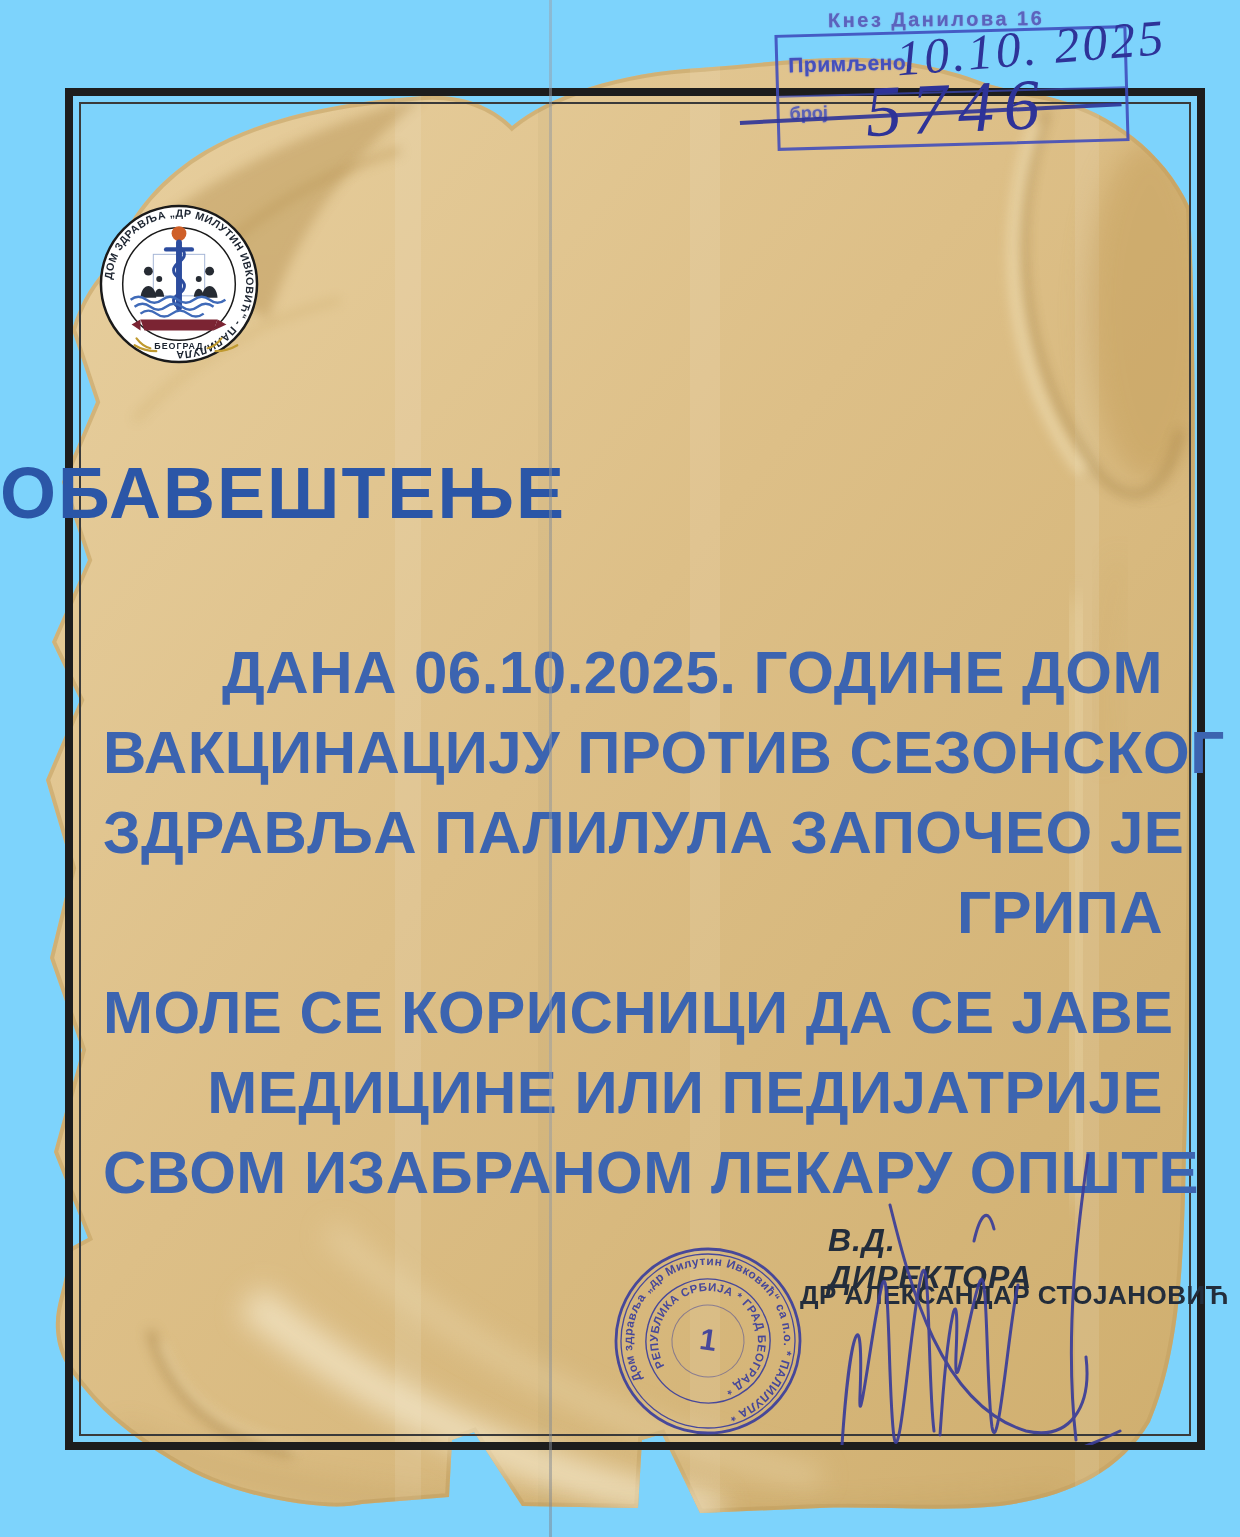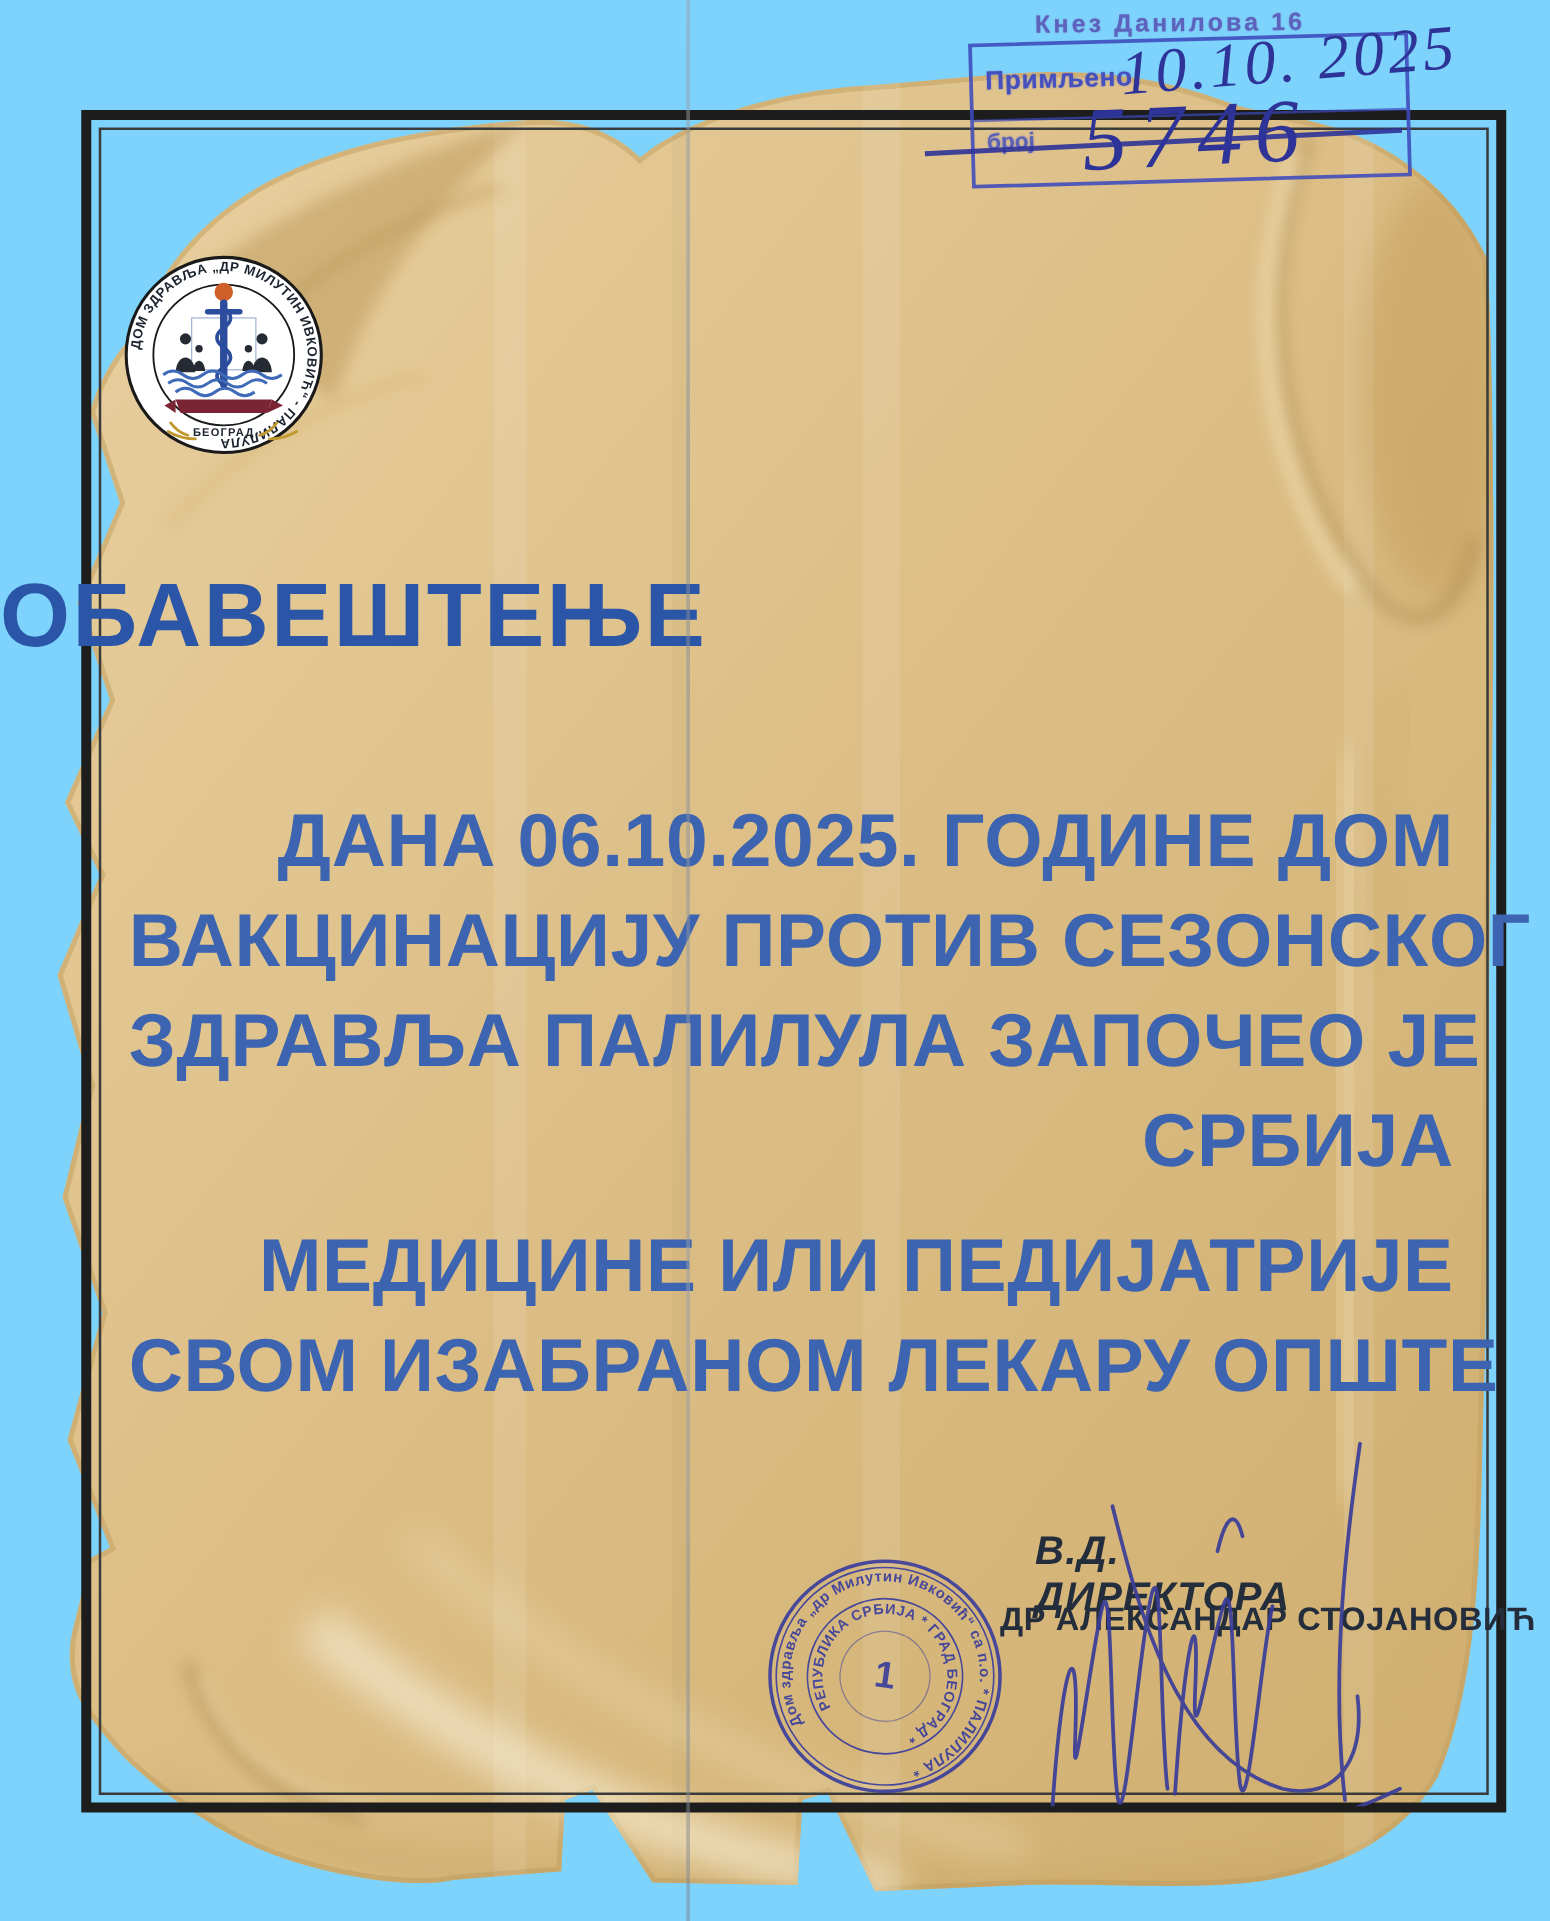--- a/index.html
+++ b/index.html
@@ -216,23 +216,24 @@
     </svg>
   </div>
 
 
   <div class="notice-title">ОБАВЕШТЕЊЕ</div>
 
   <div class="body-block para-1">
     <div class="line">ДАНА 06.10.2025. ГОДИНЕ ДОМ</div>
     <div class="line">ВАКЦИНАЦИЈУ ПРОТИВ СЕЗОНСКОГ</div>
     <div class="line">ЗДРАВЉА ПАЛИЛУЛА ЗАПОЧЕО ЈЕ</div>
-    <div class="line">СРБИЈА</div>
+    <div class="line">ГРИПА</div>
   </div>
   <div class="body-block para-2">
+    <div class="line">МОЛЕ СЕ КОРИСНИЦИ ДА СЕ ЈАВЕ</div>
     <div class="line">МЕДИЦИНЕ ИЛИ ПЕДИЈАТРИЈЕ</div>
     <div class="line">СВОМ ИЗАБРАНОМ ЛЕКАРУ ОПШТЕ</div>
   </div>
 
   <div class="sig-role">В.Д. ДИРЕКТОРА</div>
   <div class="sig-name">ДР АЛЕКСАНДАР СТОЈАНОВИЋ</div>
 
   <svg class="sig-scribble" viewBox="0 0 340 300">
     <g fill="none" stroke="#3a3d99" stroke-width="3" stroke-linecap="round" opacity=".92">
       <path d="M52,300 C60,180 74,150 70,250 C68,300 84,170 92,140 C100,112 98,250 104,292 C110,330 122,160 132,128 C140,104 138,240 144,286"></path>

